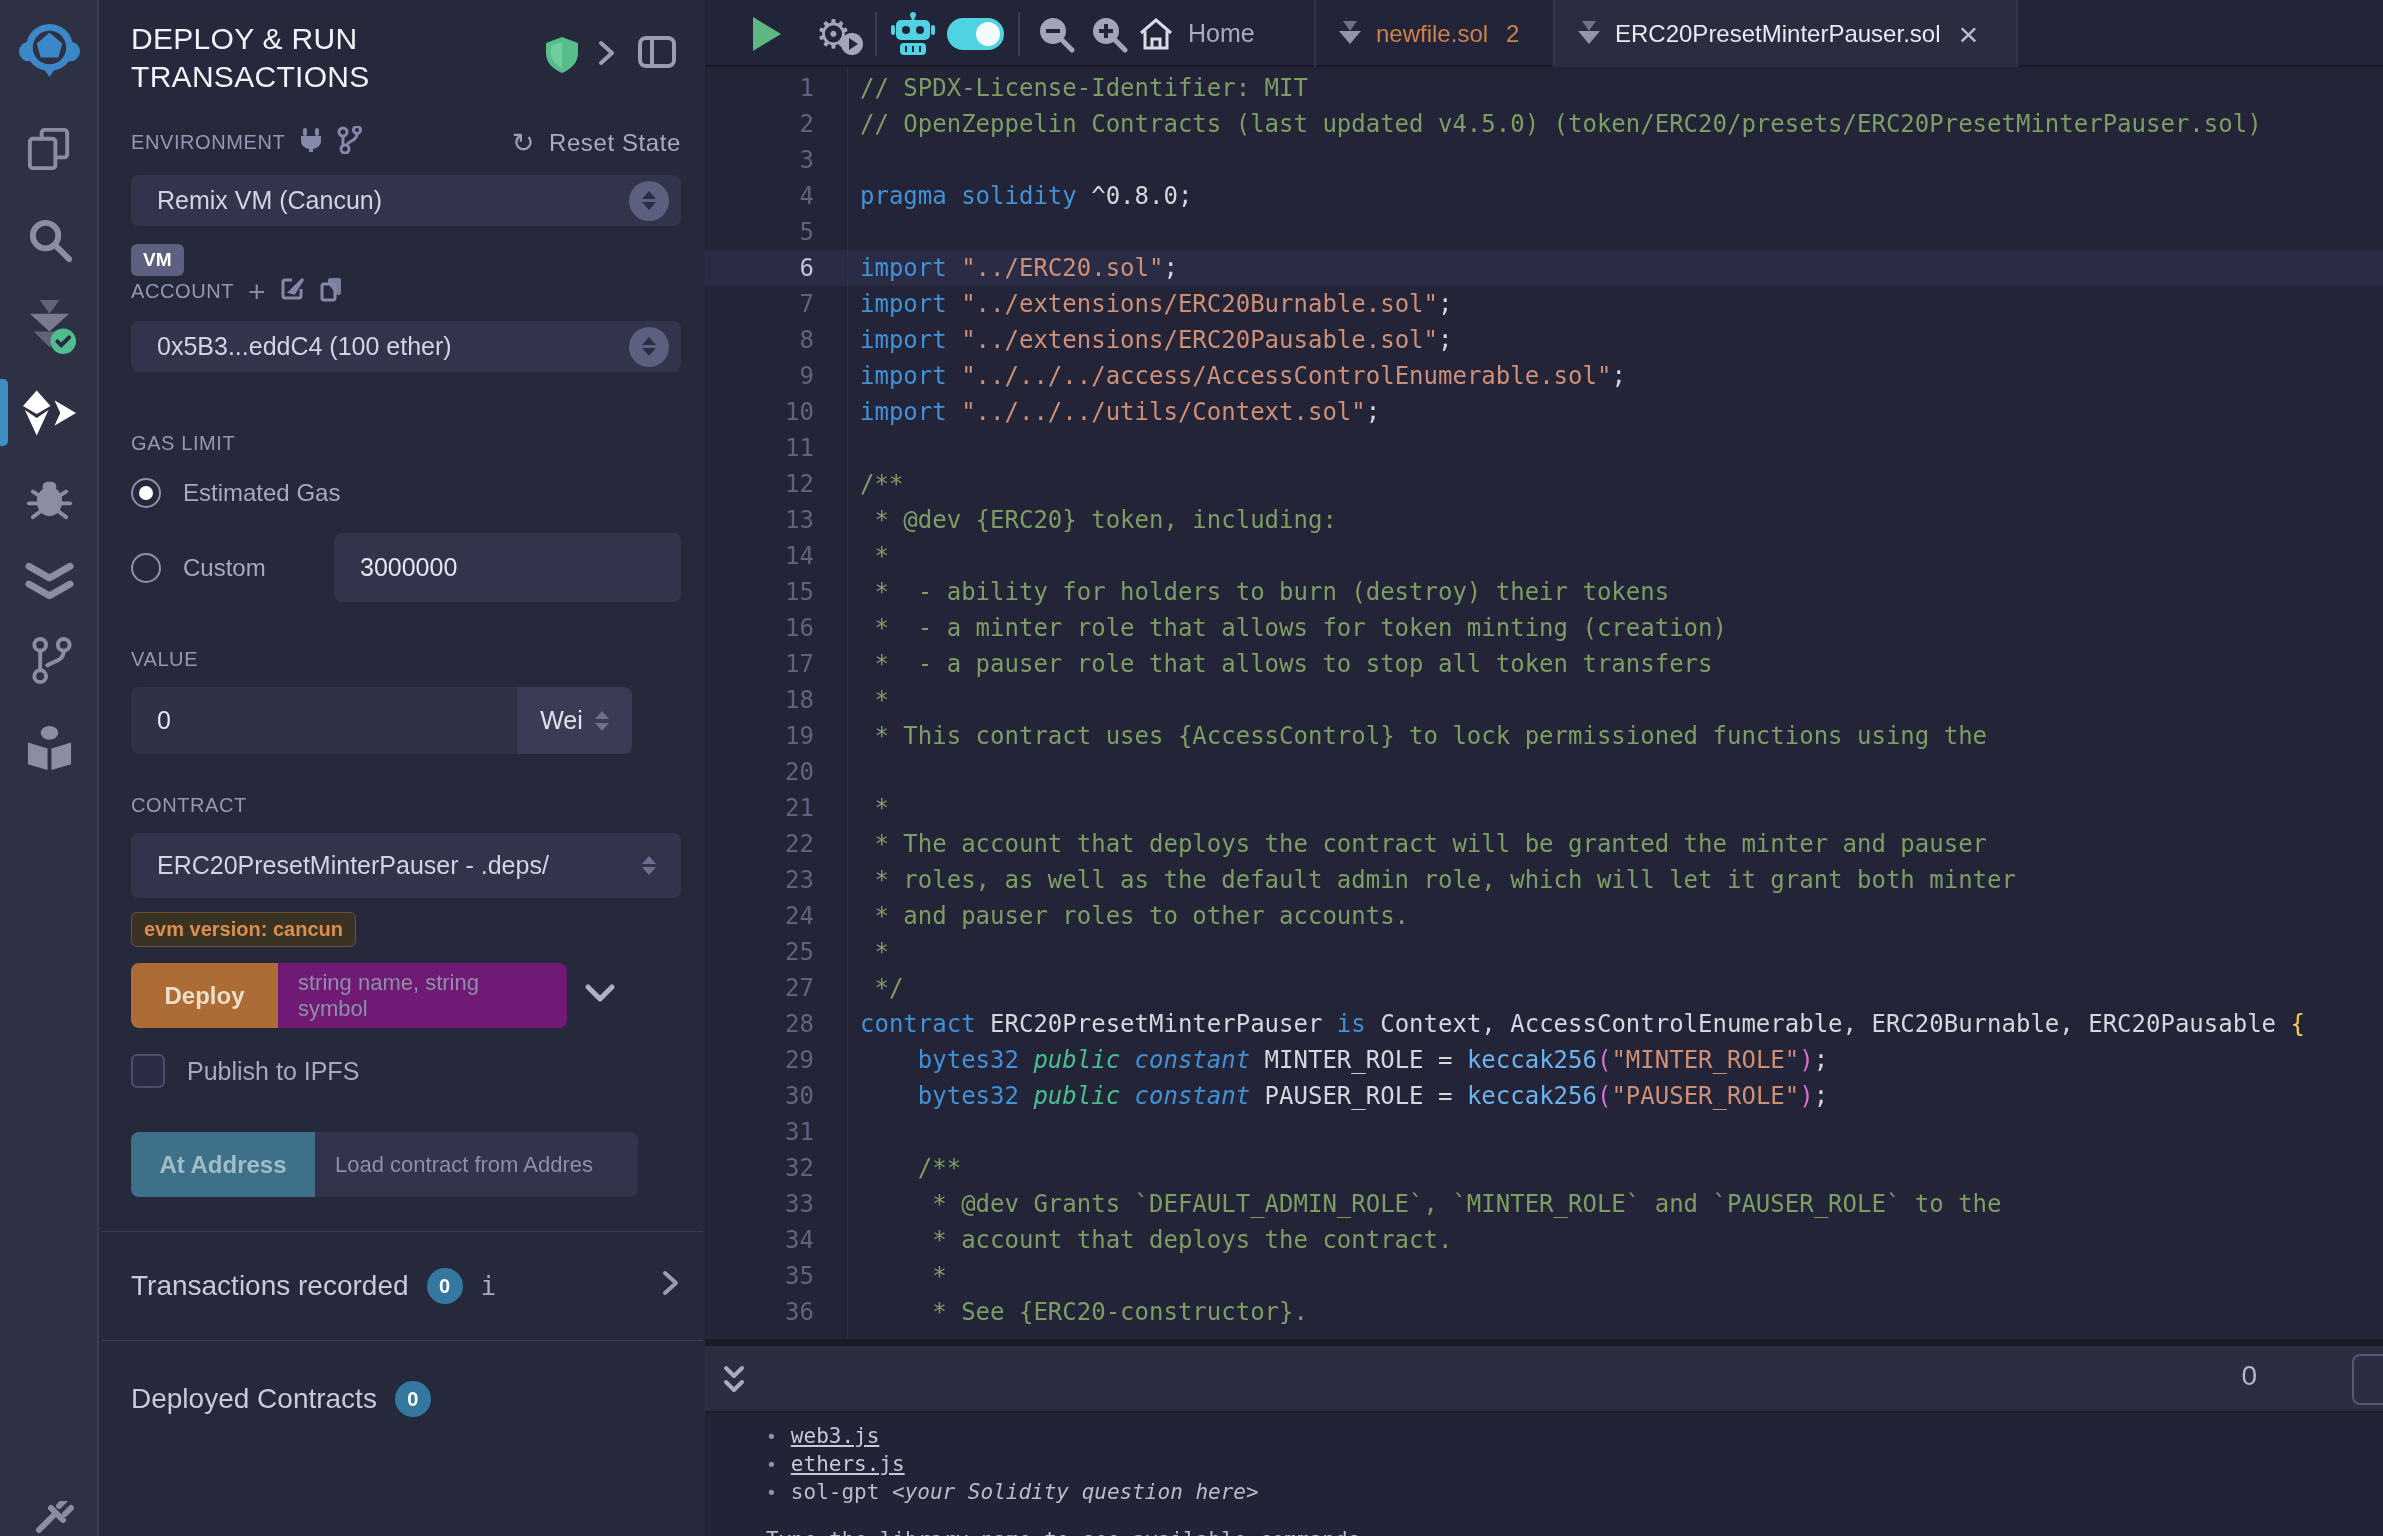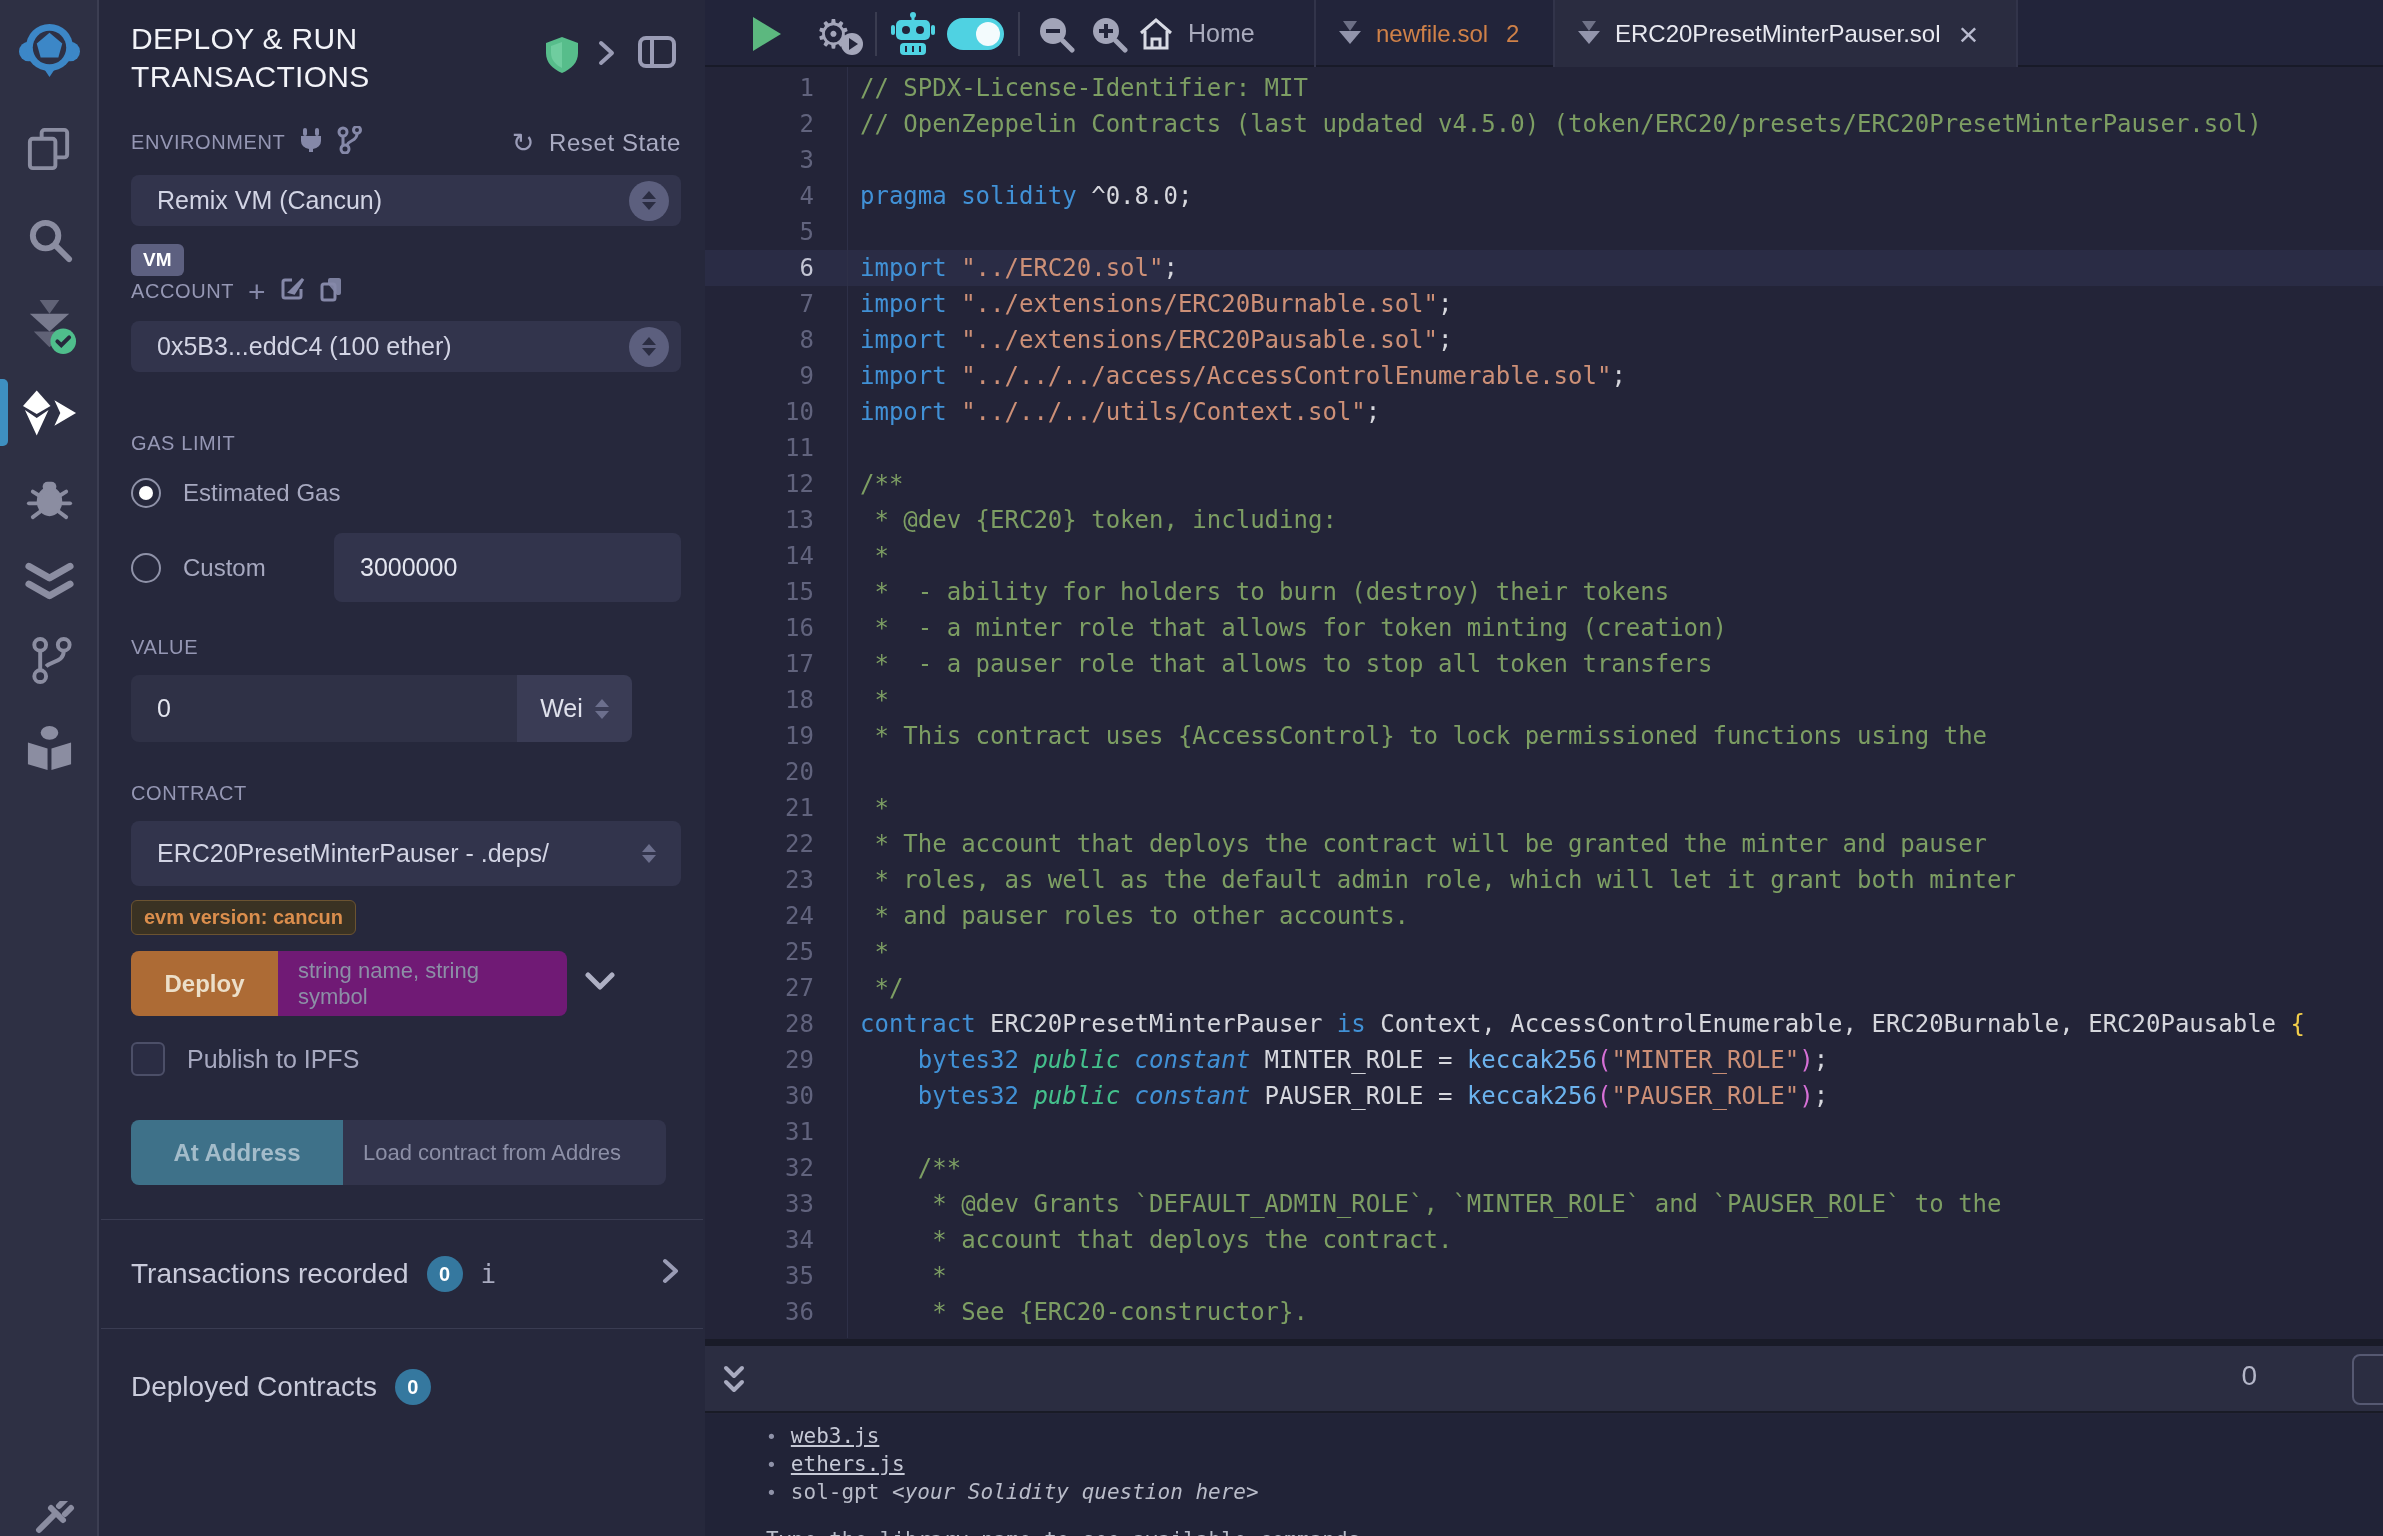--- a/index.html
+++ b/index.html
@@ -43,21 +43,21 @@
     color:#db8e4d; font-size:20px; font-weight:bold; padding:5px 12px; }
   #deploy-row { display:flex; align-items:center; margin-top:16px; }
   #deploy-btn { width:147px; height:65px; background:#ad6b35; border-radius:8px 0 0 8px; color:#ecdfc9;
     font-size:24px; font-weight:bold; display:flex; align-items:center; justify-content:center; }
   #deploy-input { width:289px; height:65px; background:#701a75; border-radius:0 8px 8px 0; color:#8c8fa6;
     font-size:22px; display:flex; align-items:center; padding:0 20px; }
   #ipfs-row { display:flex; align-items:center; gap:22px; margin-top:26px; }
   #ipfs-check { width:34px; height:34px; border:2px solid #4c4f68; border-radius:6px; background:#2b2d44; }
   #ipfs-label { font-size:25px; color:#a7a9c0; }
   #ataddr-row { display:flex; align-items:center; margin-top:44px; }
-  #ataddr-btn { width:212px; height:65px; background:#3e7189; border-radius:8px 0 0 8px; color:#a3bcca;
+  #ataddr-btn { width:184px; height:65px; background:#3e7189; border-radius:8px 0 0 8px; color:#a3bcca;
     font-size:24px; font-weight:bold; display:flex; align-items:center; justify-content:center; }
   #ataddr-input { width:323px; height:65px; background:#32344c; border-radius:0 8px 8px 0; color:#8c8fa6;
     font-size:22px; display:flex; align-items:center; padding:0 20px; }
 
   
   #editor { position:absolute; left:705px; top:0; width:1679px; height:1537px; background:#232438; }
   #edit-topbar { position:absolute; left:0; top:0; width:1679px; height:67px; background:#22243a;
     border-bottom:2px solid #181a28; }
   .vsep { position:absolute; top:12px; width:2px; height:44px; background:#3a3c50; }
   .toolic { position:absolute; top:0; height:67px; display:flex; align-items:center; justify-content:center; }
@@ -286,21 +286,21 @@
     </div>
     <div style="display:flex;align-items:center;gap:22px;margin-top:18px;">
       <span class="radio"></span>
       <span class="radio-label" style="width:129px;">Custom</span>
       <div class="tinput" style="flex:1;height:69px;">
         <span>3000000</span>
       </div>
     </div>
   </div>
 
-  <div class="section" style="margin-top:34px;">
+  <div class="section" style="margin-top:46px;">
     <div class="sec-label">
         <span>VALUE</span>
       </div>
     <div style="display:flex;align-items:center;margin-top:16px;">
       <div class="tinput" style="width:386px;height:67px;background:#2f3146;border-radius:8px 0 0 8px;">
         <span>0</span>
       </div>
       <div style="width:115px;height:67px;background:#3a3c55;border-radius:0 8px 8px 0;display:flex;align-items:center;justify-content:center;gap:12px;">
         <span style="font-size:25px;color:#dfe1ec;">Wei</span>
         <span style="display:flex;flex-direction:column;gap:4px;">

